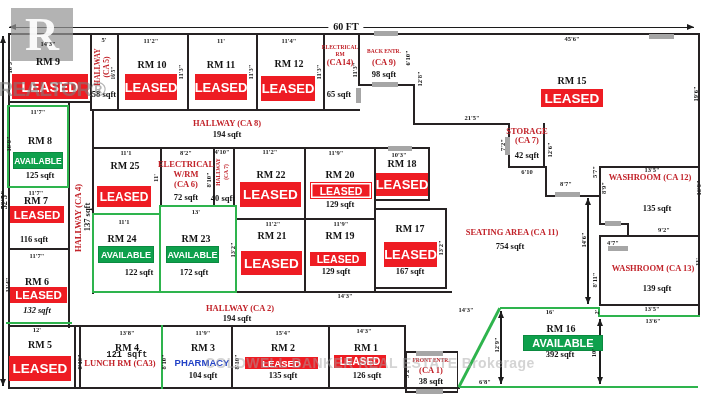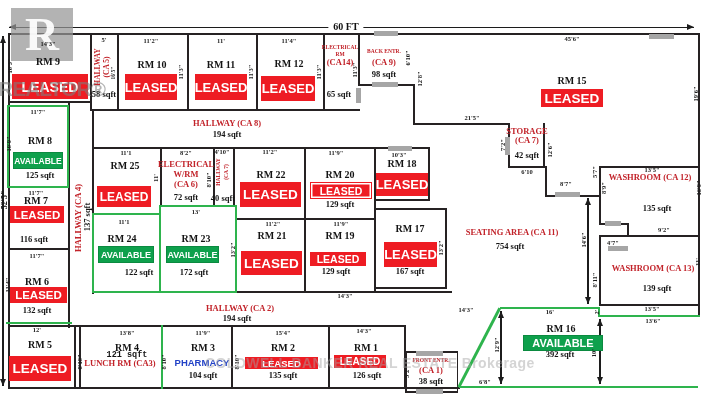--- a/index.html
+++ b/index.html
@@ -224,21 +224,21 @@
     <div class="txt dim" style="left: 341px; top: 224px; z-index: 12;">11'9"</div>
     <div class="txt rname" style="left: 340px; top: 236px; z-index: 12;">RM 19</div>
     <div class="txt sqft" style="left: 336px; top: 271px; z-index: 12;">129 sqft</div>
     <div class="txt rname" style="left: 410px; top: 229px; z-index: 12;">RM 17</div>
     <div class="txt sqft" style="left: 410px; top: 271px; z-index: 12;">167 sqft</div>
     <div class="txt dim rot" style="left: 441px; top: 248px; z-index: 12;">13'2"</div>
     <div class="txt dim" style="left: 345px; top: 296px; z-index: 12;">14'3"</div>
     <div class="txt dim" style="left: 37px; top: 256px; z-index: 12;">11'7"</div>
     <div class="txt rname" style="left: 37px; top: 282px; z-index: 12;">RM 6</div>
     <div class="txt dim rot" style="left: 8px; top: 285px; z-index: 12;">11'4"</div>
-    <div class="txt sqft" style="left: 37px; top: 310px; z-index: 12;">132 sqft</div>
+    <div class="txt sqft" style="left: 37px; top: 310px; z-index: 12; font-style: italic;">132 sqft</div>
     <div class="txt red" style="left: 240px; top: 308px; z-index: 12;">HALLWAY (CA 2)</div>
     <div class="txt sqft" style="left: 237px; top: 318px; z-index: 12;">194 sqft</div>
     <div class="txt dim" style="left: 466px; top: 310px; z-index: 12;">14'3"</div>
     <div class="txt dimbig rot" style="left: 5px; top: 200px; z-index: 12;">52'5"</div>
     <div class="txt dim" style="left: 37px; top: 330px; z-index: 12;">12'</div>
     <div class="txt rname" style="left: 40px; top: 345px; z-index: 12;">RM 5</div>
     <div class="txt dim" style="left: 127px; top: 333px; z-index: 12;">13'8"</div>
     <div class="txt rname" style="left: 127px; top: 348px; z-index: 12;">RM 4</div>
     <div class="txt red" style="left: 120px; top: 363px; z-index: 12;">LUNCH RM (CA3)</div>
     <div class="txt sqft" style="left: 127px; top: 355px; z-index: 12; font-family: Liberation Mono, monospace;">121 sqft</div>

